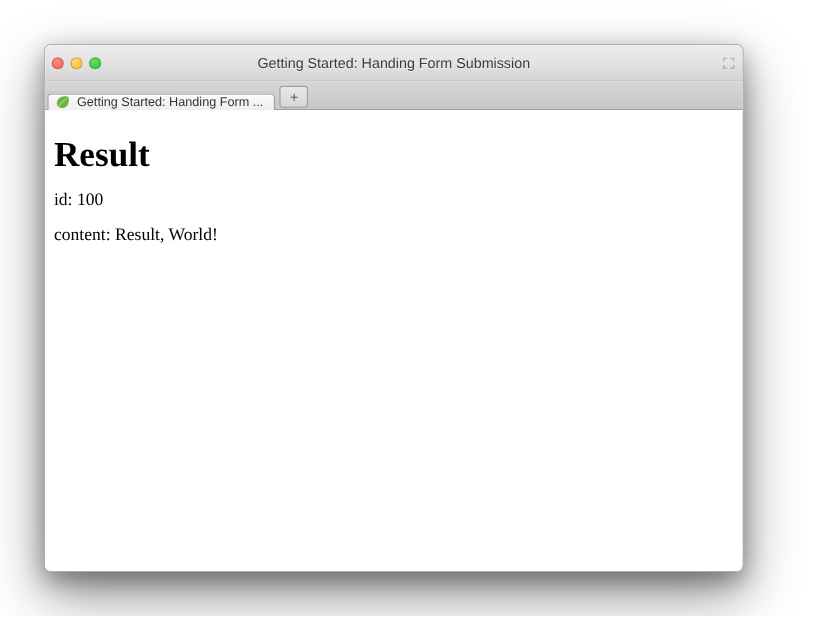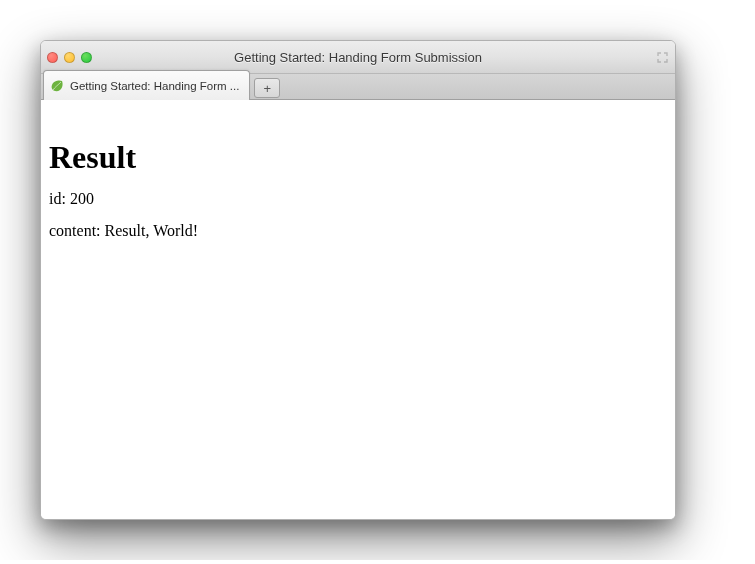--- a/index.html
+++ b/index.html
@@ -67,21 +67,21 @@
     .tabbar {
       height: 26px;
       background: linear-gradient(to bottom, #d6d6d6 0%, #c8c8c8 100%);
       border-bottom: 1px solid #9f9f9f;
       display: flex;
       align-items: flex-end;
       padding: 0 0 0 2px;
       position: relative;
     }
     .tab {
-      height: 30px;
+      height: 15px;
       background: linear-gradient(to bottom, #fbfbfb 0%, #eeeeee 100%);
       border: 1px solid #a0a0a0;
       border-bottom: none;
       border-top-left-radius: 4px;
       border-top-right-radius: 4px;
       display: flex;
       align-items: center;
       padding: 0 10px 0 6px;
       font-size: 11.5px;
       color: #333;
@@ -115,21 +115,21 @@
       border-radius: 3px;
       display: flex;
       align-items: center;
       justify-content: center;
       font-size: 13px;
       color: #555;
     }
     .content {
       flex: 1;
       background: #fff;
-      padding: 25px 8px;
+      padding: 8px 8px;
       font-family: "Times New Roman", Times, serif;
       font-size: 16px;
       color: #000;
       overflow: auto;
     }
     .content h1 {
       font-size: 32px;
       font-weight: bold;
       margin: 14px 0 14px 0;
     }
@@ -170,17 +170,17 @@
       </span>
       <span class="tab-label">Getting Started: Handing Form ...</span>
     </div>
     <div class="newtab">
       <span>+</span>
     </div>
   </div>
 
   <div class="content">
     <h1>Result</h1>
-    <p>id: 200</p>
+    <p>id: 100</p>
     <p>content: Result, World!</p>
   </div>
 
 </div>
 
 </body></html>

